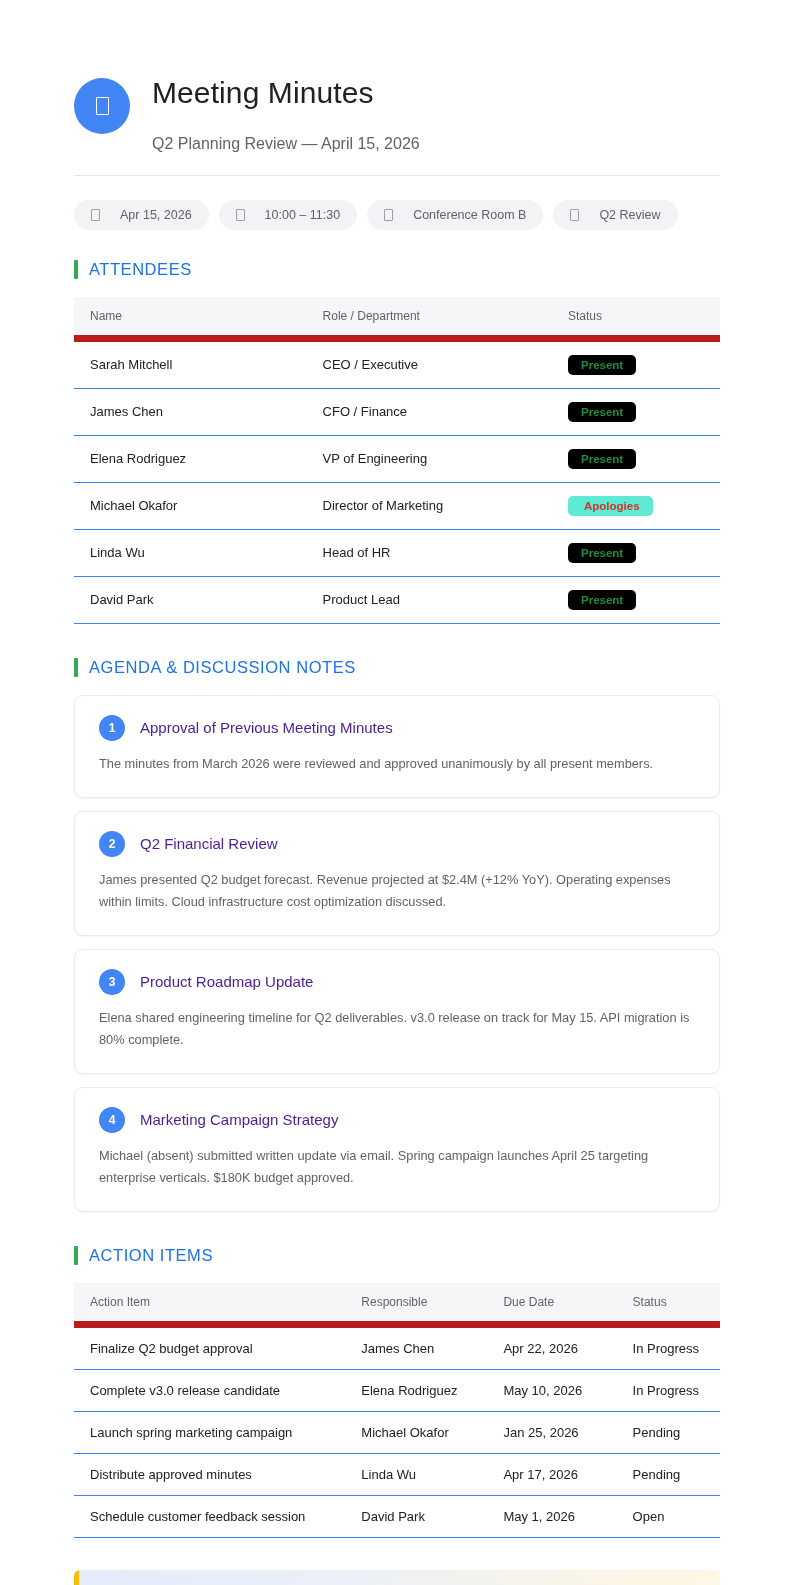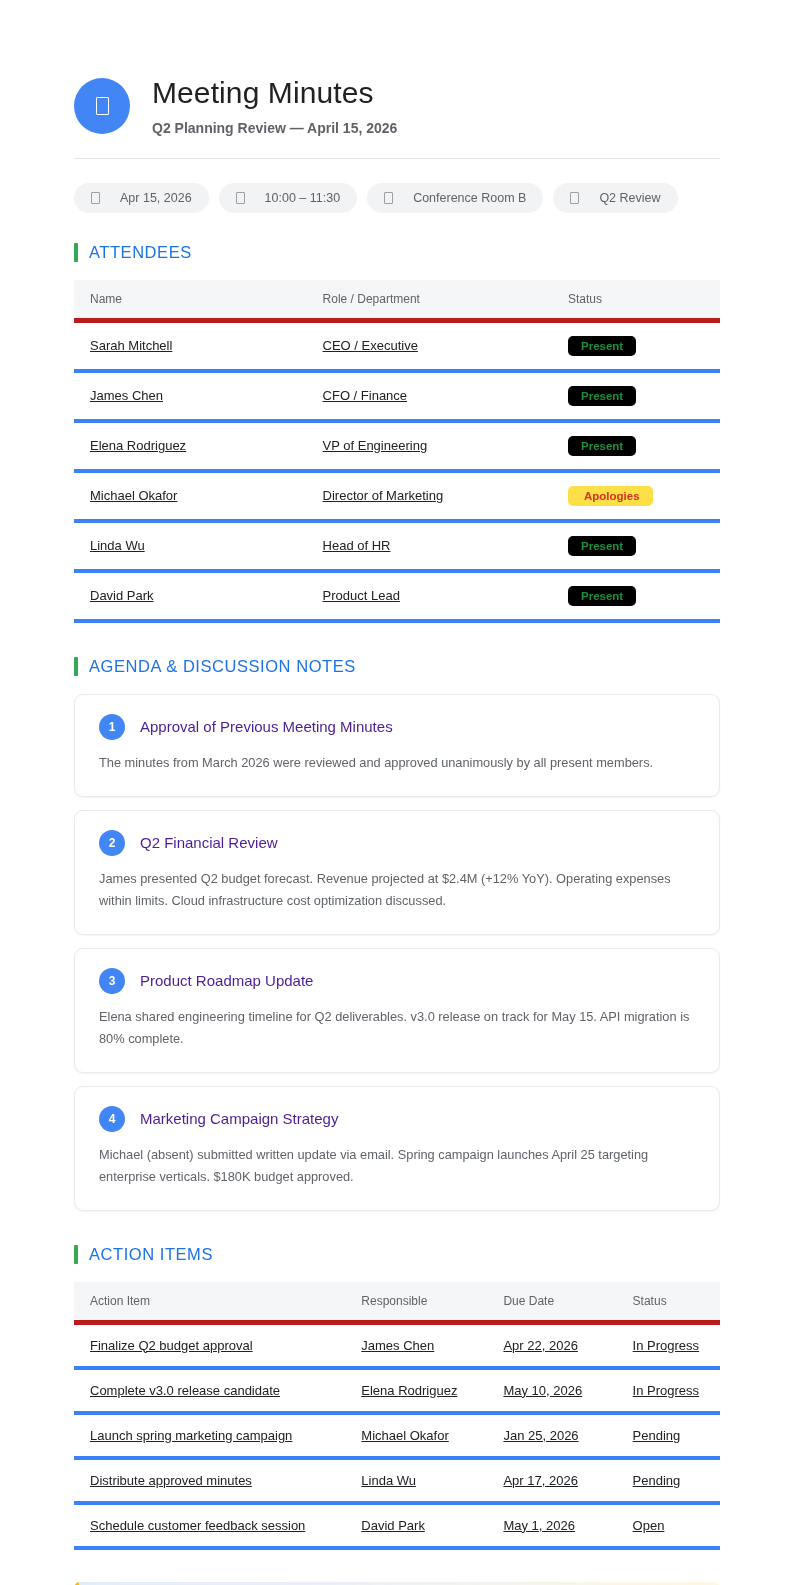--- a/index.html
+++ b/index.html
@@ -51,24 +51,24 @@
 
   .title-block { padding-top: 2px; }
   .doc-title {
     font-size: 30px;
     font-weight: 400;
     color: #202124;
     line-height: 1.15;
     letter-spacing: 0.1px;
   }
   .doc-subtitle {
-    margin-top: 9px;
-    font-size: 14px;
+    margin-top: 24px;
+    font-size: 16px;
     color: #5f6368;
-    font-weight: 700;
+    font-weight: 400;
   }
 
   .rule {
     height: 1px;
     background: #e4e6e8;
     margin: 0 0 24px 0;
   }
 
   
   .chips {
@@ -116,29 +116,28 @@
     border-collapse: collapse;
     table-layout: fixed;
   }
   table.grid thead th {
     background: #f5f6f7;
     text-align: left;
     font-size: 12px;
     font-weight: 400;
     color: #5f6368;
     padding: 12px 16px;
-    border-bottom: 5px solid #b91c1c;
+    border-bottom: 7px solid #b91c1c;
   }
   table.grid tbody td {
     font-size: 13px;
     color: #202124;
     padding: 13px 16px;
-    border-bottom: 4px solid #3b82f6;
+    border-bottom: 1px solid #3b82f6;
     vertical-align: middle;
-    text-decoration: underline;
   }
 
   
   .attendees col.c1 { width: 36%; }
   .attendees col.c2 { width: 38%; }
   .attendees col.c3 { width: 26%; }
 
   
   .actions col.a1 { width: 42%; }
   .actions col.a2 { width: 22%; }
@@ -146,21 +145,21 @@
   .actions col.a4 { width: 16%; }
 
   .badge {
     display: inline-block;
     padding: 4px 13px;
     border-radius: 5px;
     font-size: 11.5px;
     font-weight: 700;
   }
   .badge.present { background: #000000; color: #1e8e3e; }
-  .badge.apologies { background: #fde047; color: #d93025; padding-left: 16px; }
+  .badge.apologies { background: #5eead4; color: #d93025; padding-left: 16px; }
 
   .section-gap { height: 34px; }
 
   
   .agenda-list { display: flex; flex-direction: column; gap: 13px; }
   .agenda-card {
     border: 1px solid #e8eaed;
     border-radius: 9px;
     padding: 19px 24px 22px 24px;
     background: #ffffff;

